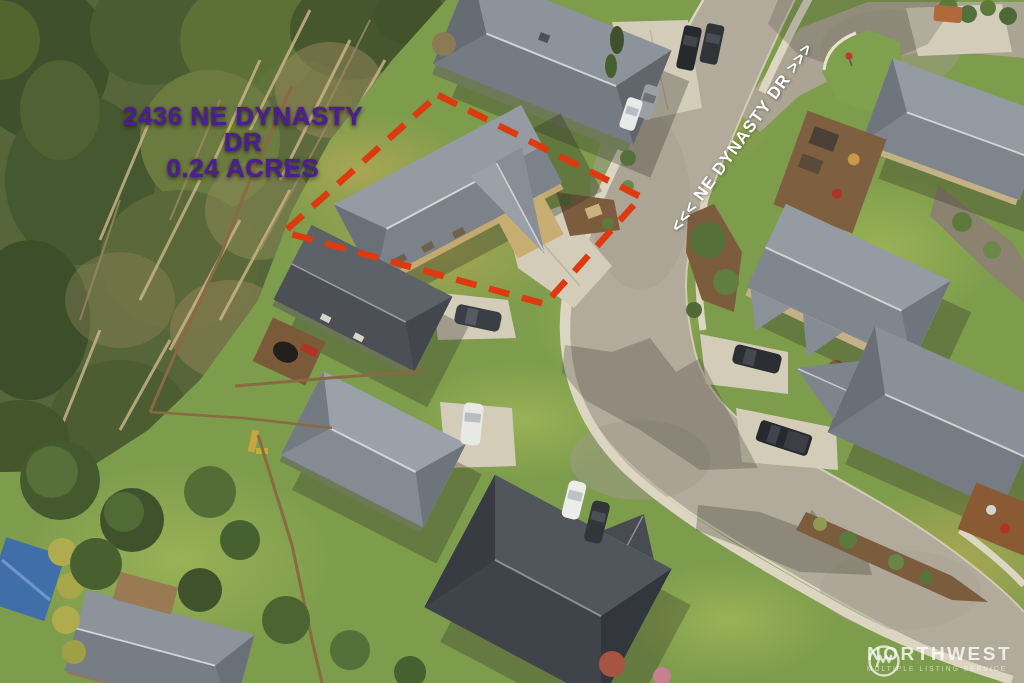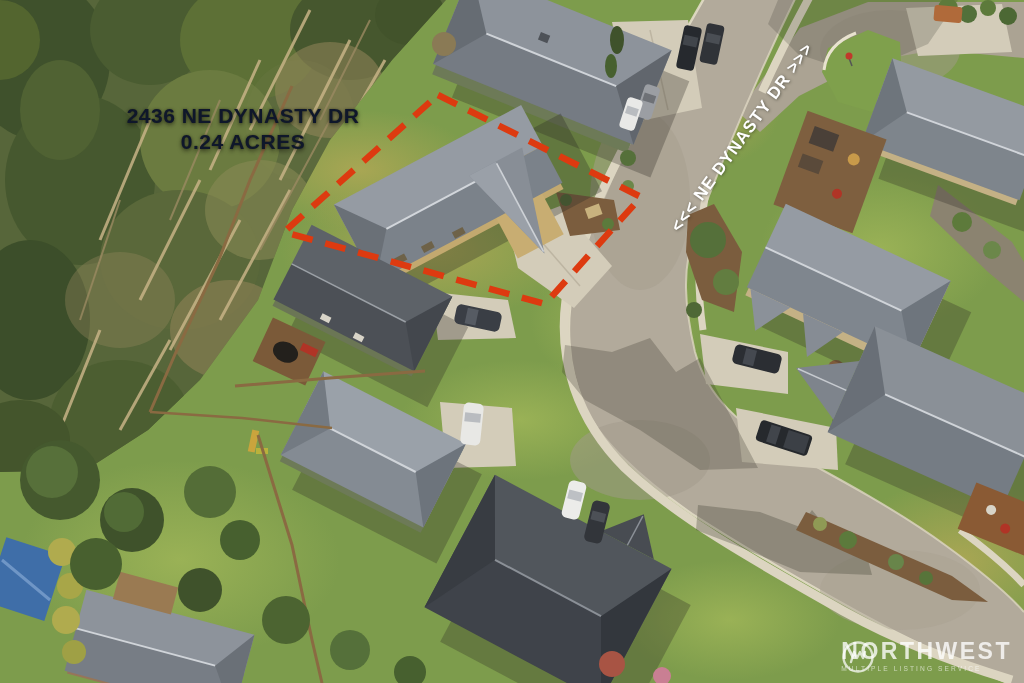--- a/index.html
+++ b/index.html
@@ -5,37 +5,37 @@
   html,body{margin:0;padding:0;background:#222;}
   .stage{
     position:relative;width:1024px;height:683px;overflow:hidden;
     font-family:"Liberation Sans",sans-serif;
     background:#7d9c4c;
   }
   .stage svg{position:absolute;left:0;top:0;}
   .overlay{position:absolute;z-index:5;}
   .address{
     left:118px;top:103px;width:250px;text-align:center;
-    color:#0f172a;font-weight:bold;font-size:21px;line-height:26px;
+    color:#4c1d95;font-weight:bold;font-size:26px;line-height:26px;
     letter-spacing:.5px;
     text-shadow:0 2px 4px rgba(20,20,10,.65),0 0 2px rgba(40,40,20,.5);
   }
   .street{
     left:632px;top:135px;width:210px;text-align:center;
     transform:rotate(-54deg);transform-origin:50% 50%;
     color:#ffffff;font-weight:bold;font-size:17px;letter-spacing:1px;
     text-shadow:0 1px 3px rgba(40,40,30,.6);
     white-space:nowrap;
   }
   .watermark{
     right:12px;bottom:10px;display:flex;align-items:center;gap:8px;
     color:rgba(255,255,255,.78);
   }
   .wm-text{display:flex;flex-direction:column;line-height:1;}
-  .wm-title{font-size:23px;font-weight:600;letter-spacing:2.5px;}
+  .wm-title{font-size:19px;font-weight:600;letter-spacing:2.5px;}
   .wm-sub{font-size:6.6px;letter-spacing:2.1px;margin-top:3px;color:rgba(255,255,255,.6);}
 </style>
 </head>
 <body>
 
 <div class="stage">
 <svg width="1024" height="683" viewBox="0 0 1024 683">
   <defs>
     <clipPath id="forestClip">
       <polygon points="0,0 446,0 392,60 330,140 292,210 258,300 200,380 148,430 86,470 0,472"></polygon>

